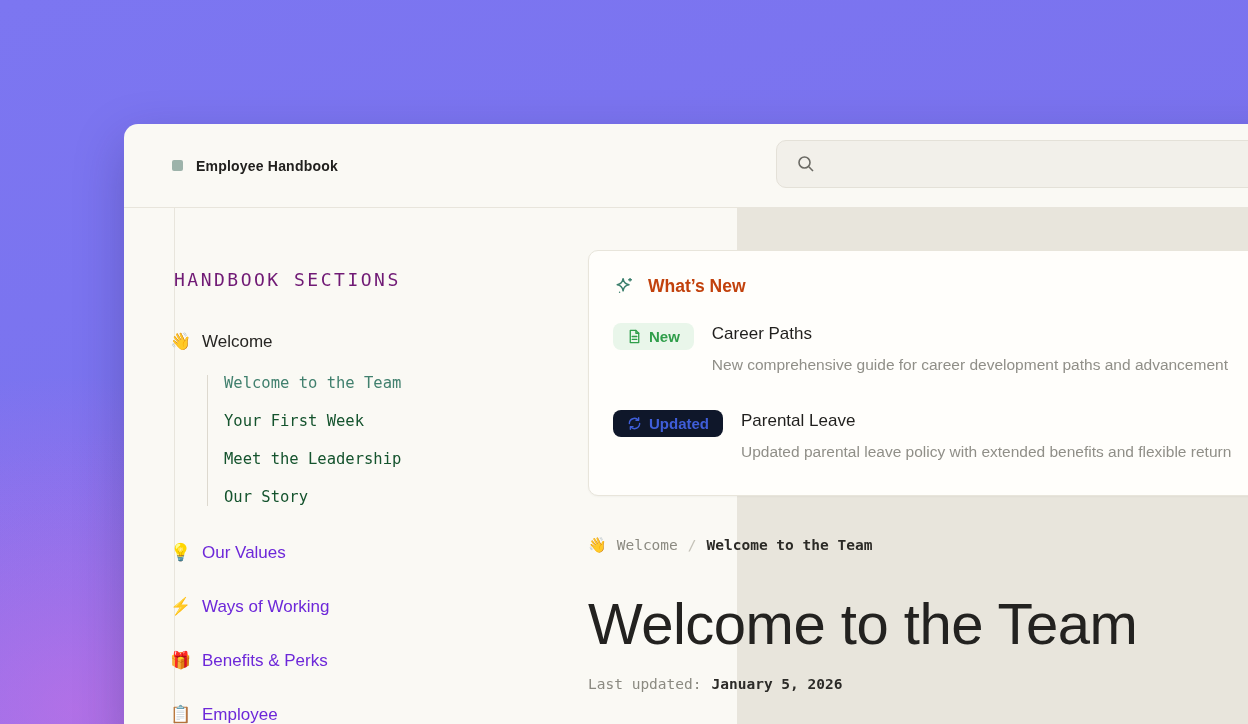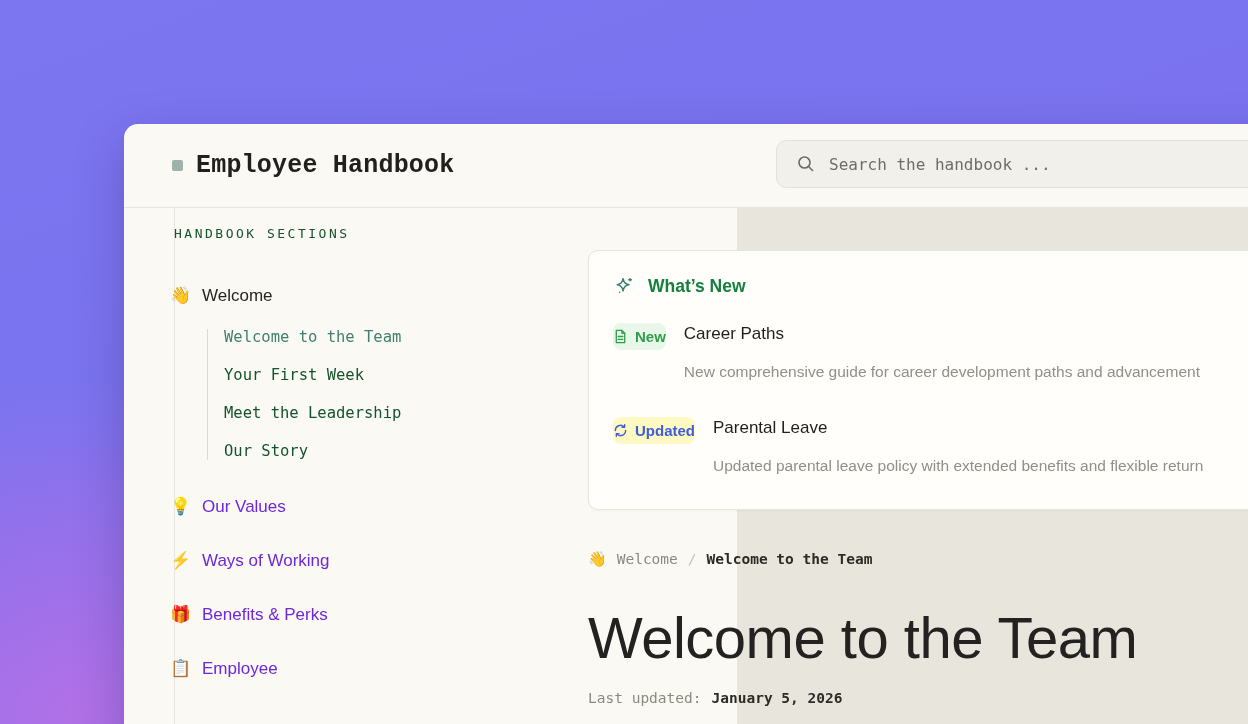--- a/index.html
+++ b/index.html
@@ -17,36 +17,36 @@
     background:#faf9f4; border-radius:14px 14px 0 0;
     box-shadow:0 18px 50px rgba(40,30,90,.28);
   }
   
   .hdr{
     position:absolute; left:0; top:0; right:0; height:84px;
     border-bottom:1px solid #e8e5dc; display:flex; align-items:center;
     padding-left:48px;
   }
   .logo-sq{ width:11px; height:11px; border-radius:2px; background:#9db3aa; }
-  .app-title{ margin-left:13px; font-size:25px; font-weight:600; letter-spacing:.2px; color:#21201e;font-family:Liberation Mono, monospace; }
+  .app-title{ margin-left:13px; font-size:14px; font-weight:600; letter-spacing:.2px; color:#21201e; }
   .search{
     position:absolute; left:652px; top:16px; width:560px; height:48px;
     background:#f2f0ea; border:1px solid #e4e1d8; border-radius:10px;
     display:flex; align-items:center; padding-left:20px; gap:14px;
   }
   .search-ph{ font-family:"DejaVu Sans Mono", monospace; font-size:16px; color:#6e6d66; }
   
   .vline{ position:absolute; top:84px; bottom:0; width:1px; background:#e8e5dc; }
   .vline.sb{ left:50px; }
   .vline.main{ left:613px; }
   
   .sidebar{ position:absolute; left:50px; top:84px; width:370px; }
   .sb-label{
-    margin-top:18px; font-family:"DejaVu Sans Mono", monospace;
-    font-size:13px; line-height:16px; letter-spacing:2.5px; color:#14532d;
+    margin-top:64px; font-family:"DejaVu Sans Mono", monospace;
+    font-size:18px; line-height:16px; letter-spacing:2.5px; color:#701a75;
   }
   .sb-list{ margin-top:43px; }
   .sb-item{ display:flex; align-items:center; gap:12px; height:22px; cursor:pointer; }
   .sb-ico{ width:20px; font-size:17px; line-height:20px; text-align:center; flex:none; margin-left:-4px; }
   .sb-item .lbl{ font-size:17px; color:#6d28d9; }
   .sb-item.active .lbl{ color:#262522; font-weight:500; }
   .sb-sub{
     margin:22px 0 36px 33px; border-left:1px solid #ddd9cf; padding-left:16px;
     display:flex; flex-direction:column; gap:21px;
     font-family:"DejaVu Sans Mono", monospace; font-size:15.5px; line-height:17px;
@@ -56,32 +56,32 @@
   .sb-rest{ display:flex; flex-direction:column; gap:32px; }
   
   .main{ position:absolute; left:464px; top:84px; width:790px; }
   .card{
     margin-top:42px; width:700px; background:#fffefb;
     border:1px solid #e8e5db; border-radius:10px;
     padding:24px 24px 32px 24px; position:relative; z-index:2;
     box-shadow:0 1px 2px rgba(60,55,40,.04); overflow:hidden;
   }
   .card-hdr{ display:flex; align-items:center; gap:13px; margin-bottom:26px; }
-  .card-hdr .t{ font-size:17.5px; font-weight:700; color:#15803d; line-height:22px; }
+  .card-hdr .t{ font-size:17.5px; font-weight:700; color:#c2410c; line-height:22px; }
   .wn-row{ display:flex; align-items:flex-start; gap:18px; }
   .wn-row + .wn-row{ margin-top:34px; }
   .badge{
     flex:none; display:inline-flex; align-items:center; gap:7px;
-    height:27px; padding:0 0; border-radius:8px;
+    height:27px; padding:0 14px; border-radius:8px;
     font-size:15px; font-weight:600; cursor:default;
   }
   .badge.new{ background:#e9f6ea; color:#2f9e4a; }
-  .badge.updated{ background:#fef9c3; color:#3f5ed9; }
+  .badge.updated{ background:#0f172a; color:#3f5ed9; }
   .wn-txt .ti{ font-size:17px; font-weight:500; color:#201f1d; line-height:22px; }
-  .wn-txt .de{ margin-top:16px; font-size:15.5px; color:#908f88; line-height:22px; white-space:nowrap; }
+  .wn-txt .de{ margin-top:9px; font-size:15.5px; color:#908f88; line-height:22px; white-space:nowrap; }
   
   .crumbs{
     margin-top:40px; display:flex; align-items:center; gap:10px; height:18px;
     font-family:"DejaVu Sans Mono", monospace; font-size:14.5px;
   }
   .crumbs .emoji{ font-size:15px; }
   .crumbs .sec{ color:#8b8a81; cursor:pointer; }
   .crumbs .sep{ color:#c4c2b8; }
   .crumbs .cur{ color:#2b2a26; font-weight:700; }
   
@@ -105,21 +105,20 @@
   <div class="hdr">
     <div class="logo-sq"></div>
     <div class="app-title">Employee Handbook</div>
     <div class="search">
       <span>
         <svg width="18" height="18" viewBox="0 0 18 18" fill="none" stroke="#6b6a64" stroke-width="1.6">
           <circle cx="7.5" cy="7.5" r="5.5"></circle>
             <line x1="11.8" y1="11.8" x2="16" y2="16"></line>
         </svg>
       </span>
-      <span class="search-ph">Search the handbook ...</span>
     </div>
   </div>
 
   <div class="vline sb"></div>
   <div class="vline main"></div>
 
   <div class="sidebar">
     <div class="sb-label">HANDBOOK SECTIONS</div>
     <div class="sb-list">
 

